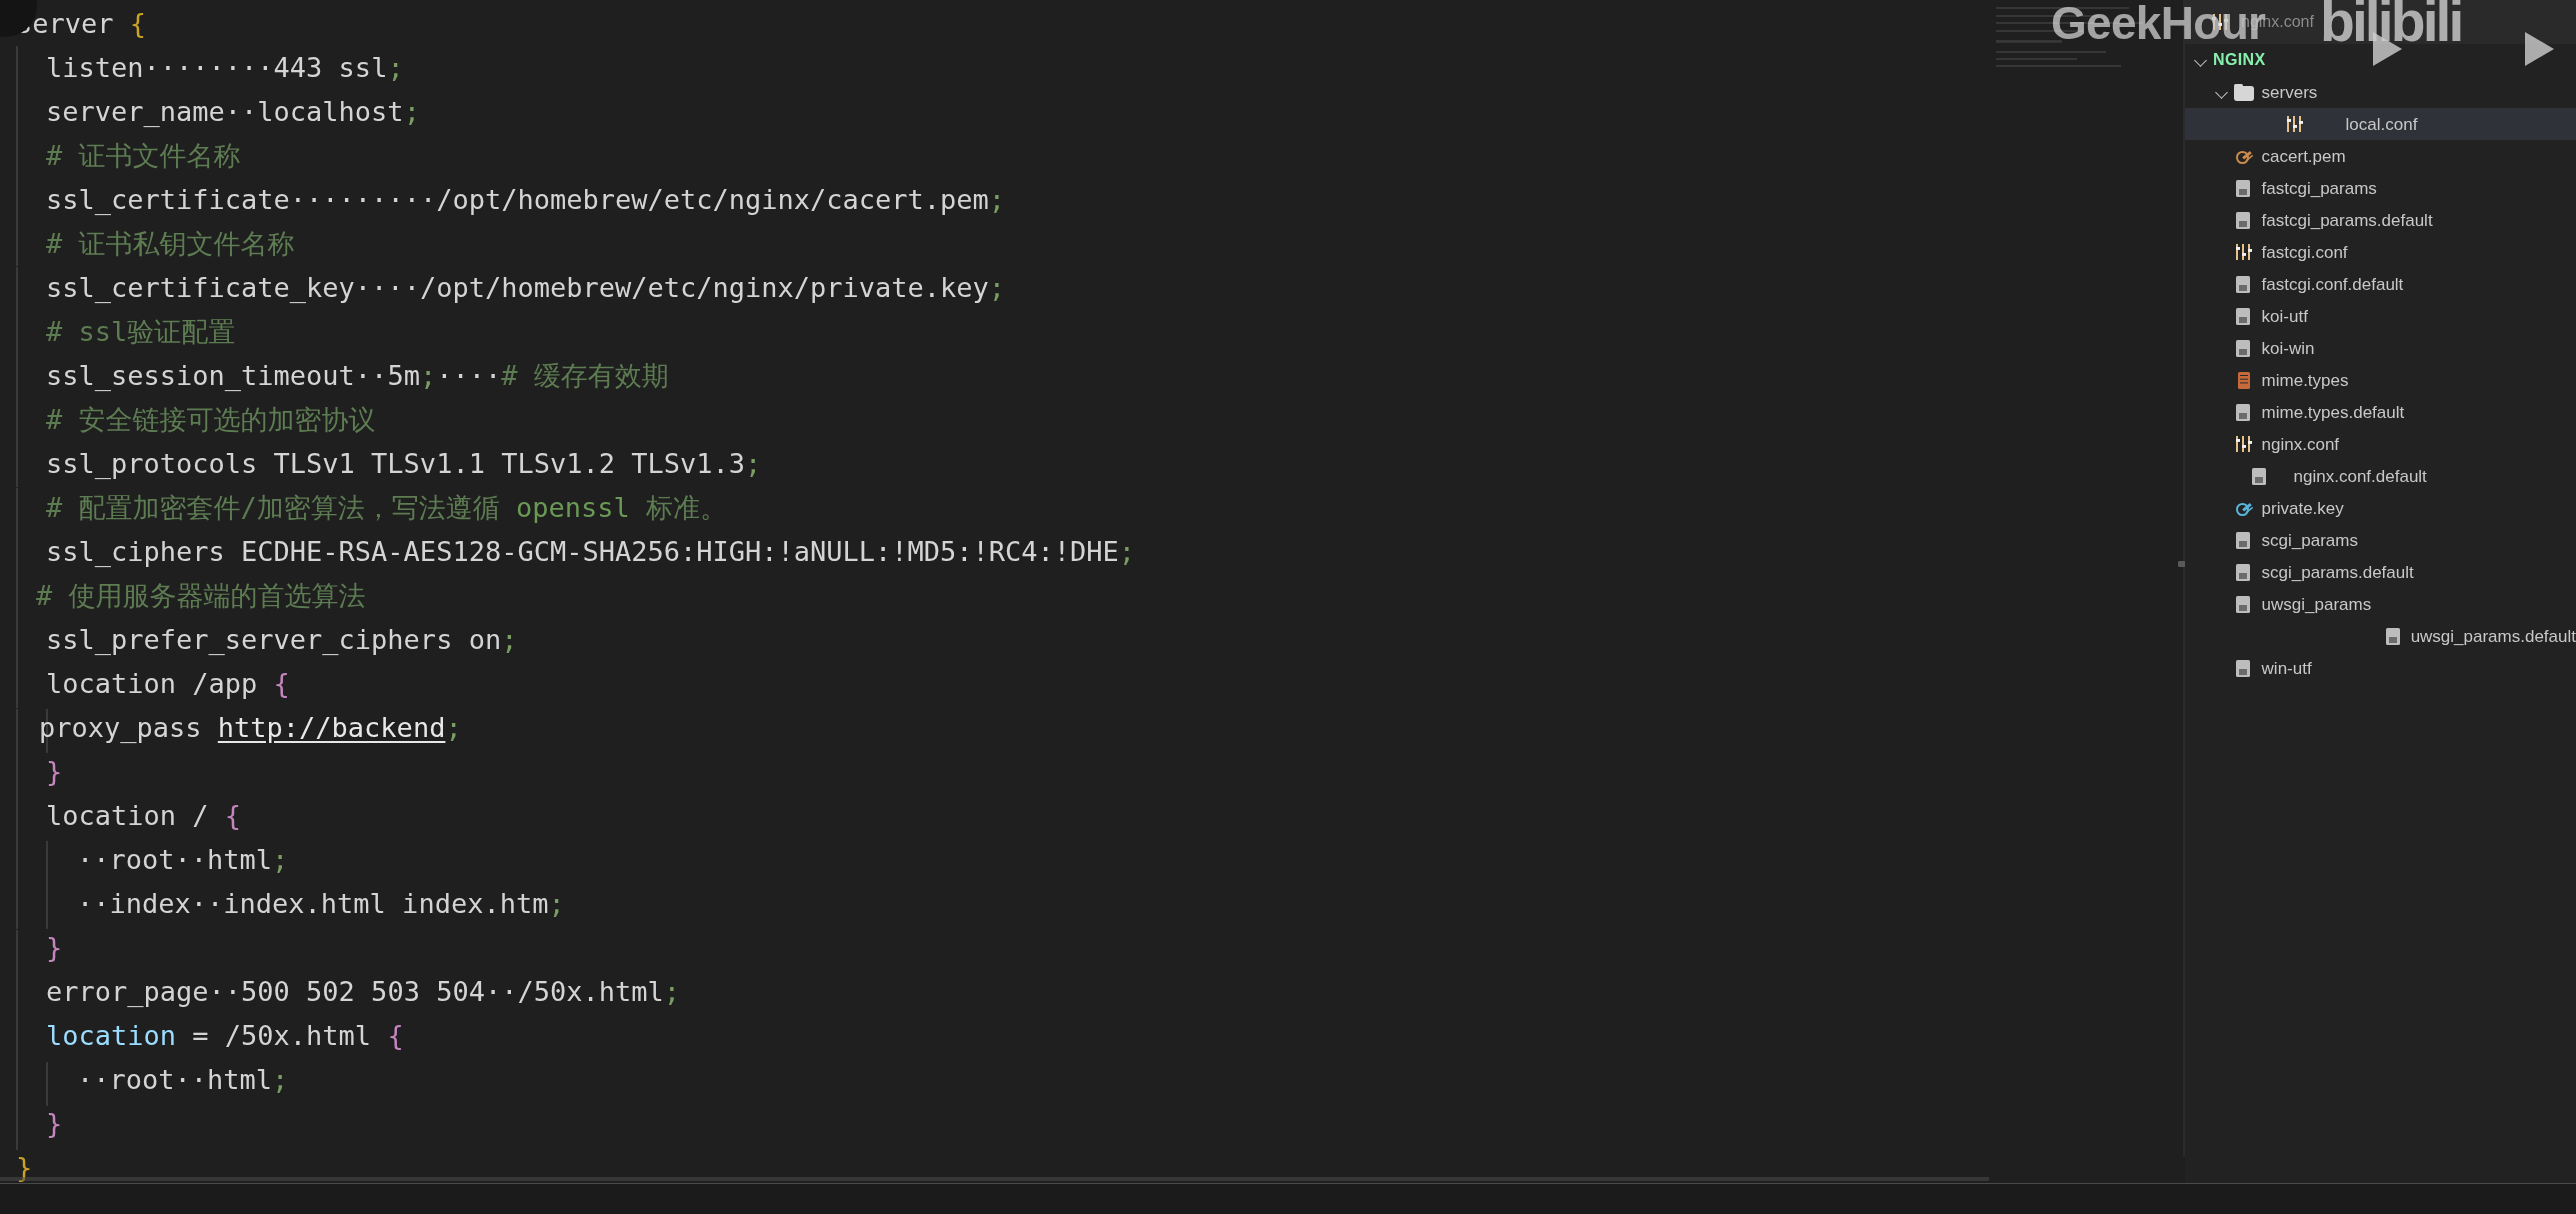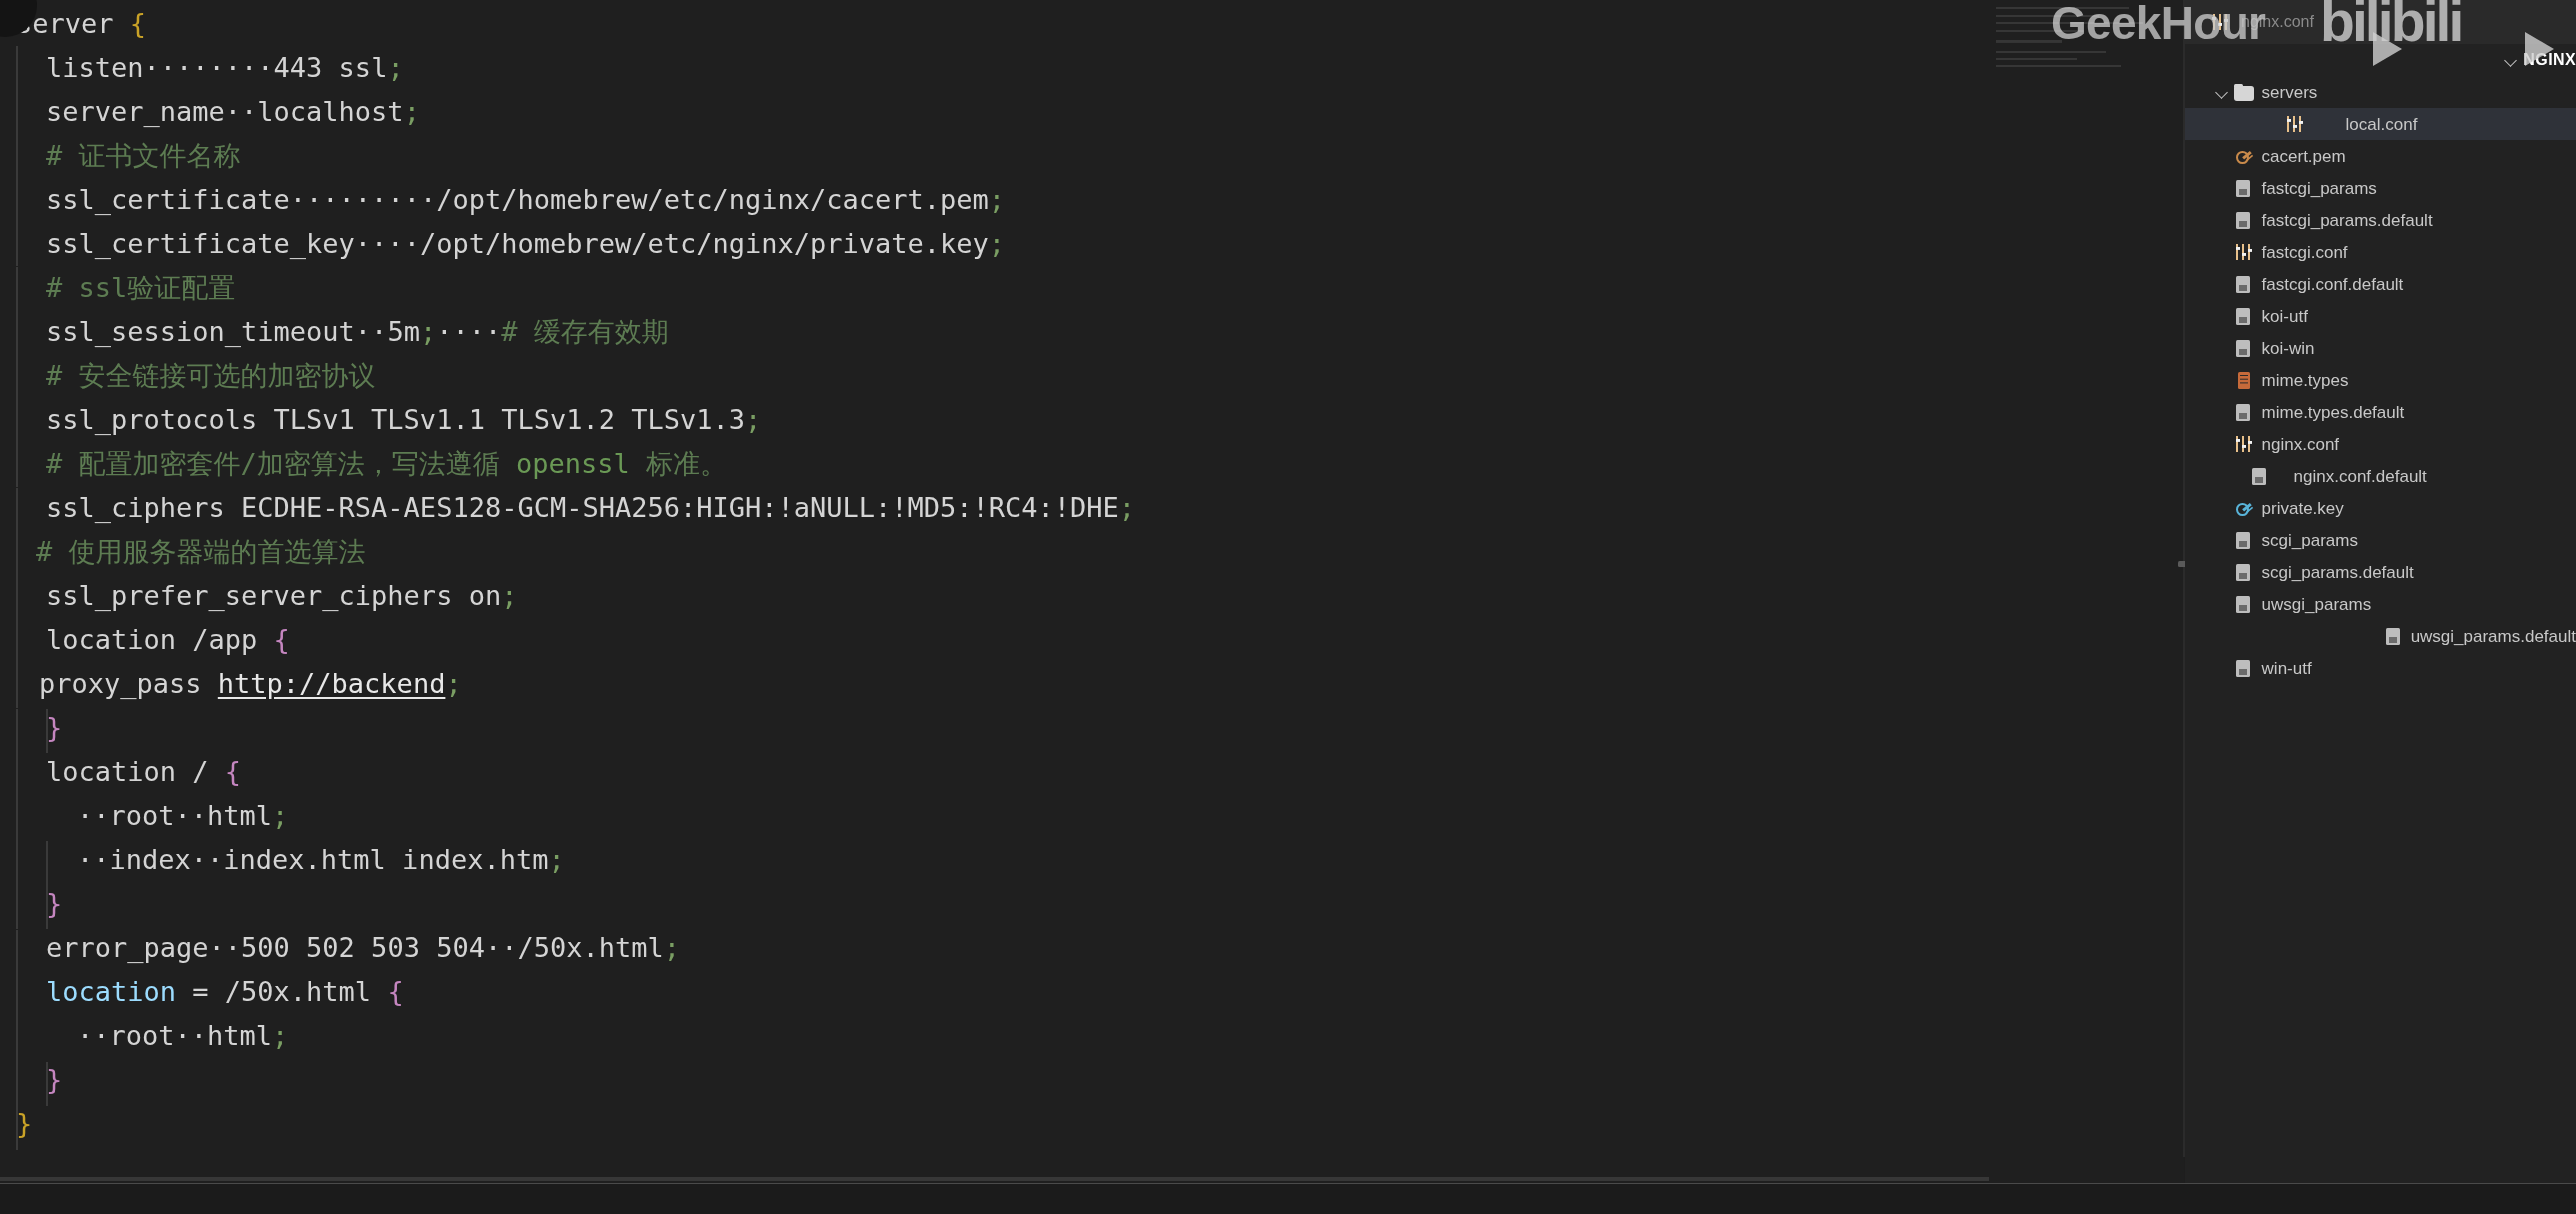--- a/index.html
+++ b/index.html
@@ -102,21 +102,21 @@
   }
 
   #tree{ position:absolute; left:0; top:44px; width:391px; }
 
   .tree-row{
     height:32px; display:flex; align-items:center;
     font-size:17px; color:#c8c8c8; white-space:nowrap;
     position:relative;
   }
   .tree-row.selected{ background:#2f3239;gap:33px; }
-  .tree-row.root{ font-weight:bold; font-size:16px; color:#ffffff; letter-spacing:0.4px;justify-content:flex-end; }
+  .tree-row.root{ font-weight:bold; font-size:16px; color:#86efac; letter-spacing:0.4px; }
 
   .chev{
     width:17.7px; height:17.7px; flex:0 0 17.7px;
     display:inline-block; position:relative; margin-right:2.9px;
   }
   .chev::after{
     content:""; position:absolute; left:3.7px; top:4.4px;
     width:8px; height:8px;
     border-right:1.8px solid #c8c8c8; border-bottom:1.8px solid #c8c8c8;
     transform:rotate(45deg);
@@ -267,20 +267,21 @@
       <div class="guide" style="left: 16px; top: 1062px; height: 44px;"></div>
       <div class="guide" style="left: 46px; top: 1062px; height: 44px;"></div>
       <div class="guide" style="left: 16px; top: 1106px; height: 44px;"></div>
     </div>
   <div id="code">
       <div class="ln" style="padding-left: 16px;"><span class="t-plain">server </span><span class="t-brace-y">{</span></div>
       <div class="ln" style="padding-left: 46px;"><span class="t-plain">listen</span><span class="t-ws">········</span><span class="t-plain">443 ssl</span><span class="t-semi">;</span></div>
       <div class="ln" style="padding-left: 46px;"><span class="t-plain">server_name</span><span class="t-ws">··</span><span class="t-plain">localhost</span><span class="t-semi">;</span></div>
       <div class="ln" style="padding-left: 46px;"><span class="t-comment"># 证书文件名称</span></div>
       <div class="ln" style="padding-left: 46px;"><span class="t-plain">ssl_certificate</span><span class="t-ws">·········</span><span class="t-plain">/opt/homebrew/etc/nginx/cacert.pem</span><span class="t-semi">;</span></div>
+      <div class="ln" style="padding-left: 46px;"><span class="t-comment"># 证书私钥文件名称</span></div>
       <div class="ln" style="padding-left: 46px;"><span class="t-plain">ssl_certificate_key</span><span class="t-ws">····</span><span class="t-plain">/opt/homebrew/etc/nginx/private.key</span><span class="t-semi">;</span></div>
       <div class="ln" style="padding-left: 46px;"><span class="t-comment"># ssl验证配置</span></div>
       <div class="ln" style="padding-left: 46px;"><span class="t-plain">ssl_session_timeout</span><span class="t-ws">··</span><span class="t-plain">5m</span><span class="t-semi">;</span><span class="t-ws">····</span><span class="t-comment"># 缓存有效期</span></div>
       <div class="ln" style="padding-left: 46px;"><span class="t-comment"># 安全链接可选的加密协议</span></div>
       <div class="ln" style="padding-left: 46px;"><span class="t-plain">ssl_protocols TLSv1 TLSv1.1 TLSv1.2 TLSv1.3</span><span class="t-semi">;</span></div>
       <div class="ln" style="padding-left: 46px;"><span class="t-comment"># 配置加密套件/加密算法，写法遵循 </span><span class="t-comment-kw">openssl</span><span class="t-comment"> 标准。</span></div>
       <div class="ln" style="padding-left: 46px;"><span class="t-plain">ssl_ciphers ECDHE-RSA-AES128-GCM-SHA256:HIGH:!aNULL:!MD5:!RC4:!DHE</span><span class="t-semi">;</span></div>
       <div class="ln" style="padding-left: 36px;"><span class="t-comment"># 使用服务器端的首选算法</span></div>
       <div class="ln" style="padding-left: 46px;"><span class="t-plain">ssl_prefer_server_ciphers on</span><span class="t-semi">;</span></div>
       <div class="ln" style="padding-left: 46px;"><span class="t-plain">location /app </span><span class="t-brace-p">{</span></div>

